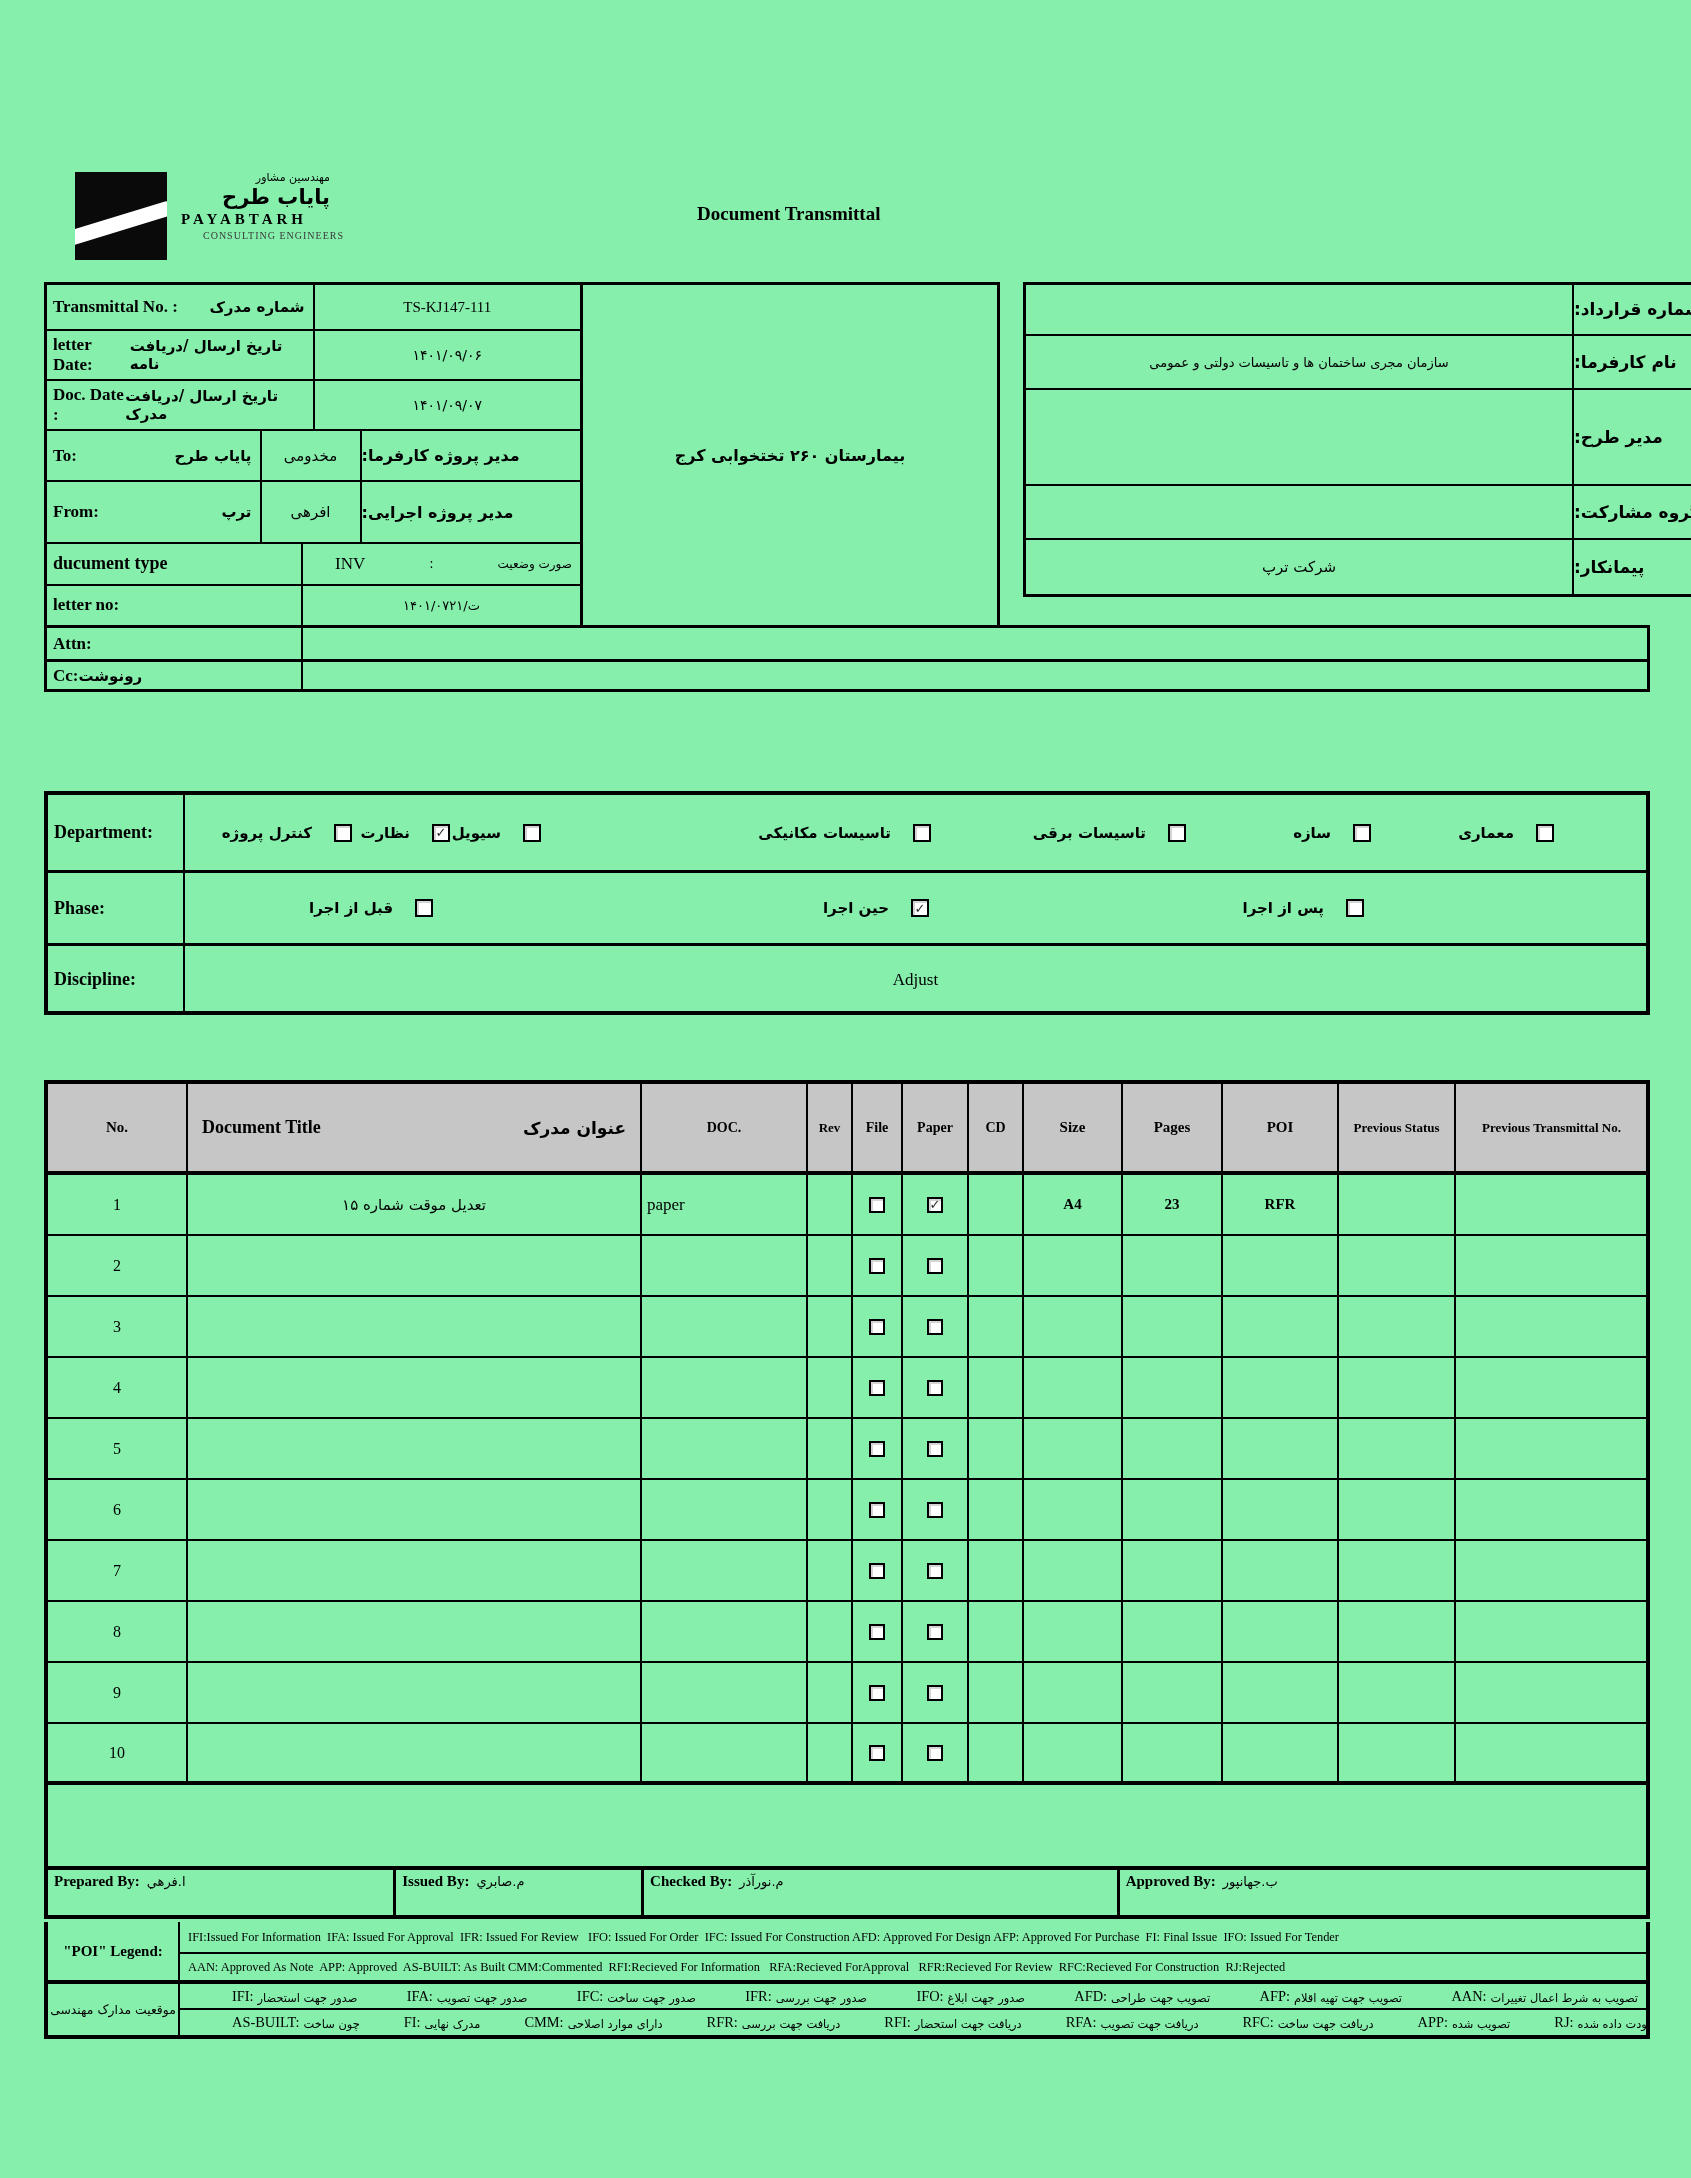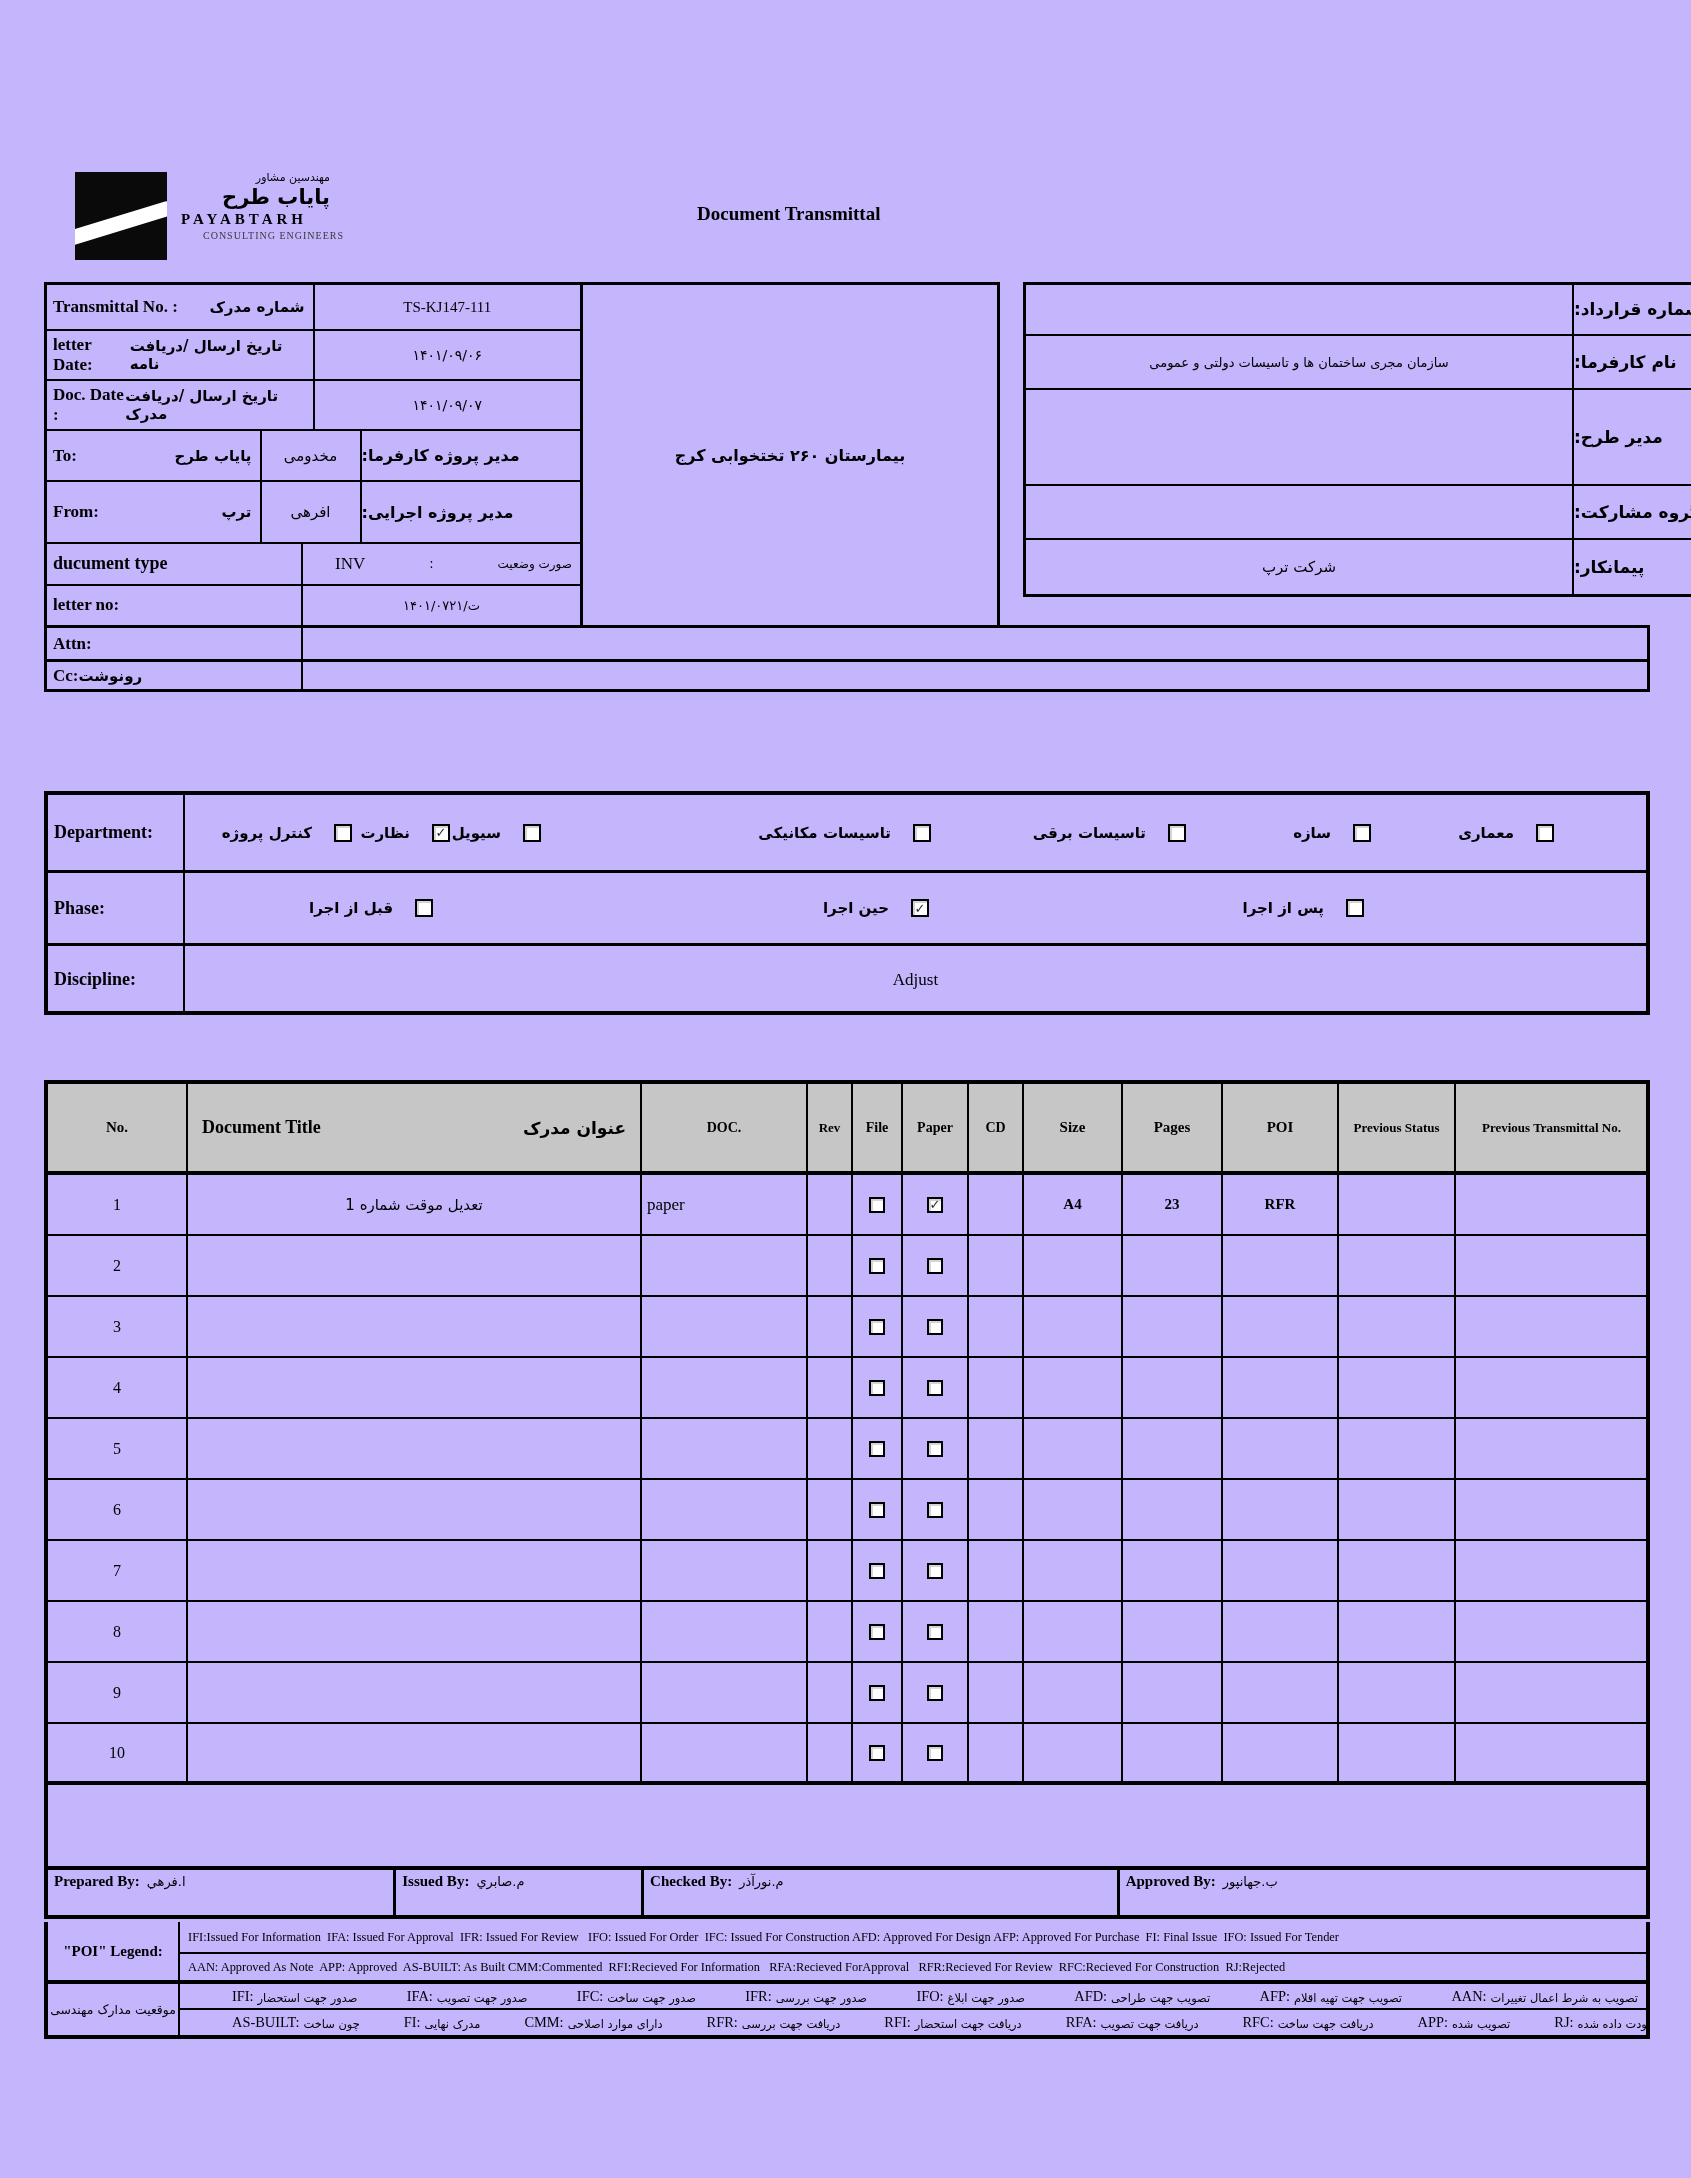--- a/index.html
+++ b/index.html
@@ -1,18 +1,18 @@
 <!DOCTYPE html>
 <html lang="en"><head>
 <meta charset="utf-8">
 <style>
   * { margin:0; padding:0; box-sizing:border-box; }
   html,body { background:#e8e8e8; }
   .page {
-    position:relative; width:1692px; height:2178px; background:#c4b5fd;
+    position:relative; width:1692px; height:2178px; background:#86efac;
     font-family:"Liberation Serif", serif; color:#000; overflow:hidden;
   }
   .fa { font-family:"DejaVu Sans", sans-serif; }
 
   
   .logo { position:absolute; left:75px; top:172px; display:flex; }
   .logo-mark { position:relative; width:92px; height:88px; background:#0a0a0a; overflow:hidden; }
   .logo-swoosh { position:absolute; left:-14px; top:44px; width:115px; height:15px; background:#fff;
                  transform:rotate(-17deg); border-radius:2px 14px 14px 2px; }
   .logo-text { margin-left:14px; width:179px; line-height:1.15; }
@@ -385,21 +385,21 @@
       <div class="hc hc-prev">
           <span>Previous Status</span>
         </div>
       <div class="hc hc-prev">
           <span>Previous Transmittal No.</span>
         </div>
     </div>
     <div id="dt-body">
         <div class="dt-row grid-cols">
           <div class="dc">1</div>
-          <div class="dc dc-title fa">تعدیل موقت شماره 1</div>
+          <div class="dc dc-title fa">تعدیل موقت شماره ۱۵</div>
           <div class="dc dc-doc">paper</div>
           <div class="dc"></div>
           <div class="dc">
             <span class="cb"></span>
           </div>
           <div class="dc">
             <span class="cb checked"></span>
           </div>
           <div class="dc"></div>
           <div class="dc dc-bold">A4</div>

